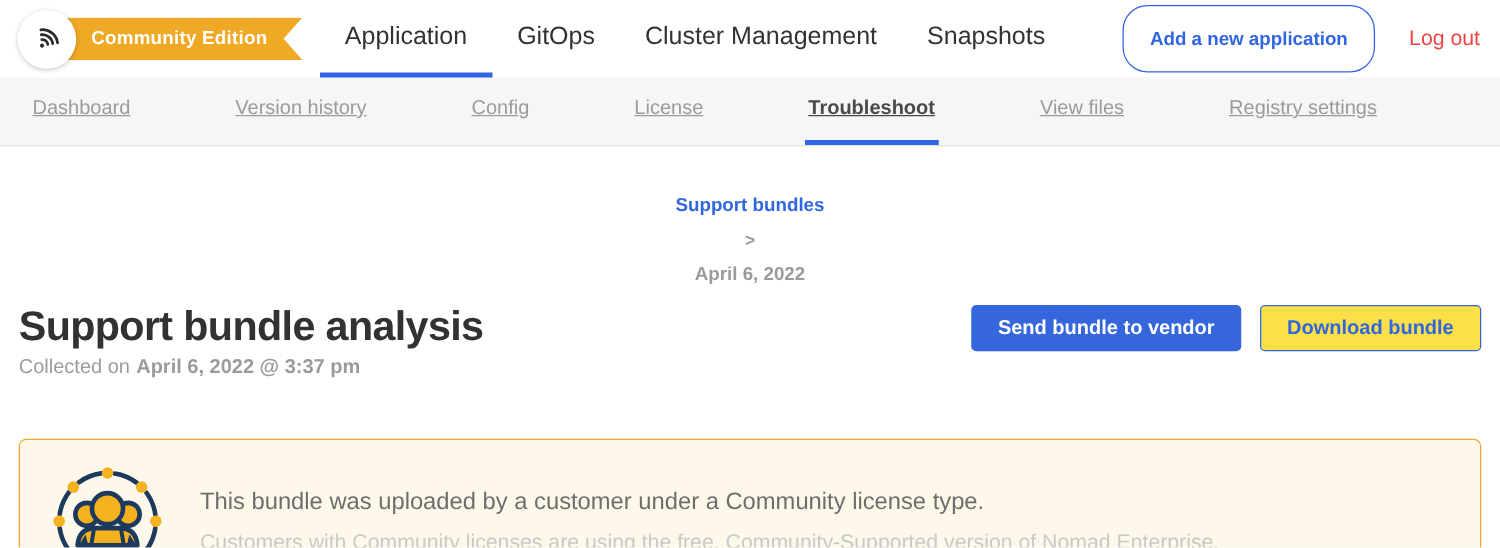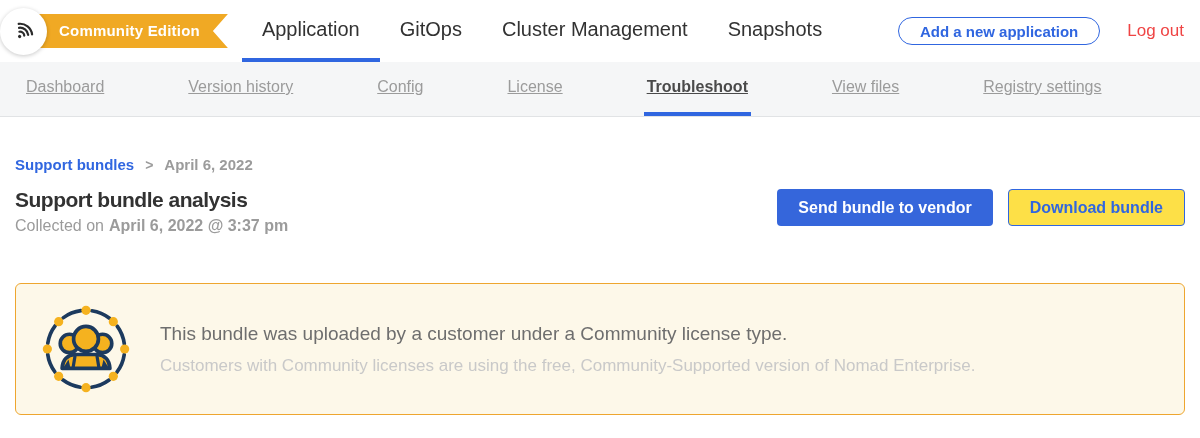--- a/index.html
+++ b/index.html
@@ -6,21 +6,21 @@
     --accent:#3066E0; --button-blue:#3566DB; --gold:#F0A924; --dot-gold:#F5B21F;
     --navy:#1C3A5E; --banner-bg:#FDF8E9; --banner-border:#EEA62F; --subnav-bg:#F5F6F7;
   }
   *{box-sizing:border-box;}
   html,body{margin:0;padding:0;}
   body{
     width:1200px;height:438px;overflow:hidden;background:#fff;
     font-family:"Liberation Sans",sans-serif;color:#323232;
   }
   
-  .topnav{display:flex;height:62px;background:#fff;}
+  .topnav{display:flex;height:62px;background:#fff;padding-left:14px;}
   .logo-wrap{display:flex;align-items:center;position:relative;}
   .logo-circle{
     width:47px;height:47px;border-radius:50%;background:#fff;z-index:2;position:relative;
     box-shadow:0 1px 4px rgba(0,0,0,0.22);display:flex;align-items:center;justify-content:center;
   }
   .logo-strokes{stroke:#2b2b2b;stroke-width:2.3;fill:none;stroke-linecap:round;}
   .logo-dot{fill:#2b2b2b;}
   .ribbon{
     margin-left:-30px;height:34px;line-height:34px;padding:0 28px 0 42px;z-index:1;
     background:var(--gold,#F0A924);color:#fff;font-weight:700;font-size:15px;letter-spacing:.2px;
@@ -28,43 +28,43 @@
     white-space:nowrap;
   }
   .topnav-tabs{display:flex;height:62px;margin-left:14px;}
   .topnav-tab{
     display:flex;align-items:center;padding:0 20px;font-size:20px;font-weight:500;
     color:#323232;cursor:pointer;border-bottom:4px solid transparent;white-space:nowrap;
   }
   .topnav-tab.active{border-bottom-color:var(--accent,#3066E0);}
   .topnav-right{margin-left:auto;display:flex;align-items:center;padding-right:16px;}
   .add-app-btn{
-    height:28px;padding:0 21px;border:1.5px solid var(--accent,#3066E0);border-radius:20px;
+    height:54px;padding:0 21px;border:1.5px solid var(--accent,#3066E0);border-radius:20px;
     background:#fff;color:var(--accent,#3066E0);font-weight:700;font-size:15px;
     display:flex;align-items:center;cursor:pointer;font-family:inherit;white-space:nowrap;
   }
   .logout{margin-left:27px;font-size:17px;font-weight:500;color:#ef4444;cursor:pointer;white-space:nowrap;}
   
   .subnav{
     display:flex;align-items:stretch;height:55px;background:var(--subnav-bg,#F5F6F7);
     border-bottom:1px solid #e1e3e5;padding-left:23px;
   }
   .subnav-tab{
     display:flex;align-items:center;margin-right:78px;padding:0 3px;font-size:16px;
     color:#9b9b9b;font-weight:500;cursor:pointer;border-bottom:4px solid transparent;white-space:nowrap;text-decoration:underline;
   }
   .subnav-tab.active{color:#4a4a4a;font-weight:700;border-bottom-color:var(--accent,#3066E0);}
   
   .content{padding:0 15px;}
-  .breadcrumb{margin-top:39px;display:flex;align-items:center;gap:11px;font-size:15px;font-weight:700;}
+  .breadcrumb{margin-top:39px;display:flex;align-items:center;gap:11px;font-size:15px;font-weight:700;flex-direction:column;}
   .breadcrumb-link{color:var(--accent,#3066E0);cursor:pointer;}
   .breadcrumb-sep{color:#9b9b9b;font-size:14px;}
   .breadcrumb-current{color:#9b9b9b;}
   .title-row{display:flex;justify-content:space-between;align-items:flex-start;margin-top:15px;}
-  .page-title{margin:0;font-size:21px;line-height:1.1;font-weight:700;letter-spacing:-.5px;color:#323232;}
+  .page-title{margin:0;font-size:33px;line-height:1.1;font-weight:700;letter-spacing:-.5px;color:#323232;}
   .subtitle{margin-top:6px;font-size:16px;color:#9b9b9b;}
   .subtitle .date{font-weight:700;margin-left:5px;}
   .actions{display:flex;gap:15px;margin-top:1px;}
   .btn{height:37px;border-radius:4px;font-size:16px;font-weight:700;cursor:pointer;font-family:inherit;white-space:nowrap;}
   .btn-primary{background:var(--button-blue,#3566DB);color:#fff;border:none;padding:0 21px;}
   .btn-secondary{background:#fde047;color:var(--accent,#3066E0);border:1px solid var(--accent,#3066E0);padding:0 21px;}
   
   .banner{
     margin-top:48px;display:flex;align-items:center;padding:19px 24px;
     background:var(--banner-bg,#FDF8E9);border:1px solid var(--banner-border,#EEA62F);border-radius:6px;

